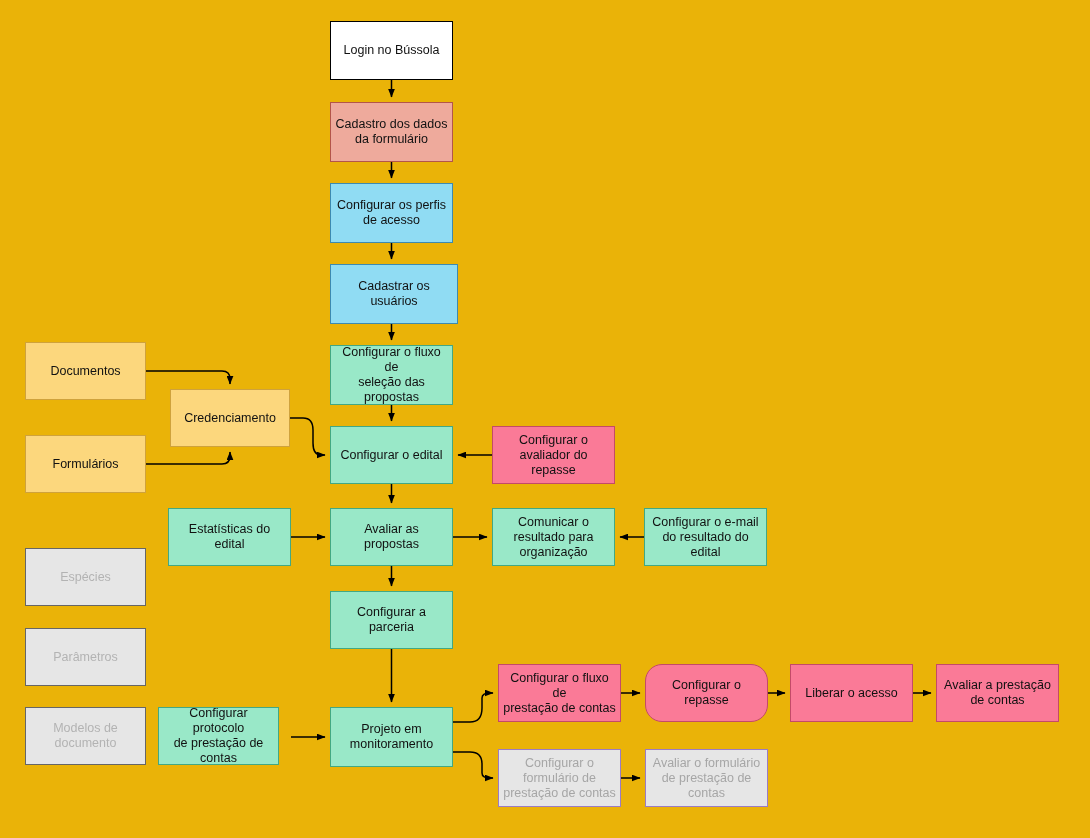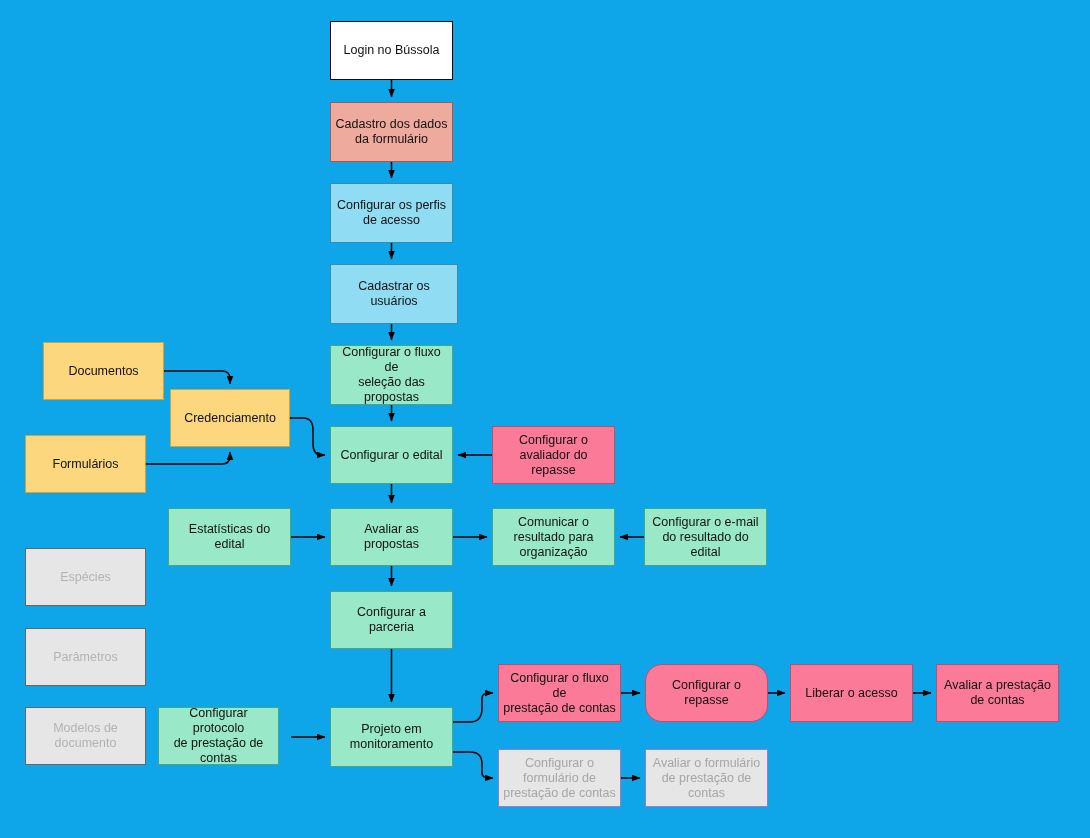--- a/index.html
+++ b/index.html
@@ -9,21 +9,21 @@
   }
   body {
     width: 1090px; height: 838px;
     font-family: "Liberation Sans", sans-serif;
     overflow: hidden;
   }
   #canvas {
     position: relative;
     width: 1090px;
     height: 838px;
-    background: #0ea5e9;
+    background: #eab308;
   }
   #edges {
     position: absolute;
     left: 0; top: 0;
     width: 1090px; height: 838px;
     pointer-events: none;
   }
   .node {
     position: absolute;
     display: flex;
@@ -87,21 +87,21 @@
   <div id="node-layer">
       <div class="node n-white" style="left: 330px; top: 21px; width: 123px; height: 59px;"><span>Login no Bússola</span></div>
       <div class="node n-salmon" style="left: 330px; top: 102px; width: 123px; height: 60px;"><span>Cadastro dos dados
 da formulário</span></div>
       <div class="node n-blue" style="left: 330px; top: 183px; width: 123px; height: 60px;"><span>Configurar os perfis
 de acesso</span></div>
       <div class="node n-blue" style="left: 330px; top: 264px; width: 128px; height: 60px;"><span>Cadastrar os usuários</span></div>
       <div class="node n-green" style="left: 330px; top: 345px; width: 123px; height: 60px;"><span>Configurar o fluxo de
 seleção das
 propostas</span></div>
-      <div class="node n-yellow" style="left: 43px; top: 342px; width: 121px; height: 58px;"><span>Documentos</span></div>
+      <div class="node n-yellow" style="left: 25px; top: 342px; width: 121px; height: 58px;"><span>Documentos</span></div>
       <div class="node n-yellow" style="left: 25px; top: 435px; width: 121px; height: 58px;"><span>Formulários</span></div>
       <div class="node n-yellow" style="left: 170px; top: 389px; width: 120px; height: 58px;"><span>Credenciamento</span></div>
       <div class="node n-green" style="left: 330px; top: 426px; width: 123px; height: 58px;"><span>Configurar o edital</span></div>
       <div class="node n-pink" style="left: 492px; top: 426px; width: 123px; height: 58px;"><span>Configurar o
 avaliador do repasse</span></div>
       <div class="node n-green" style="left: 168px; top: 508px; width: 123px; height: 58px;"><span>Estatísticas do edital</span></div>
       <div class="node n-green" style="left: 330px; top: 508px; width: 123px; height: 58px;"><span>Avaliar as propostas</span></div>
       <div class="node n-green" style="left: 492px; top: 508px; width: 123px; height: 58px;"><span>Comunicar o
 resultado para
 organização</span></div>

